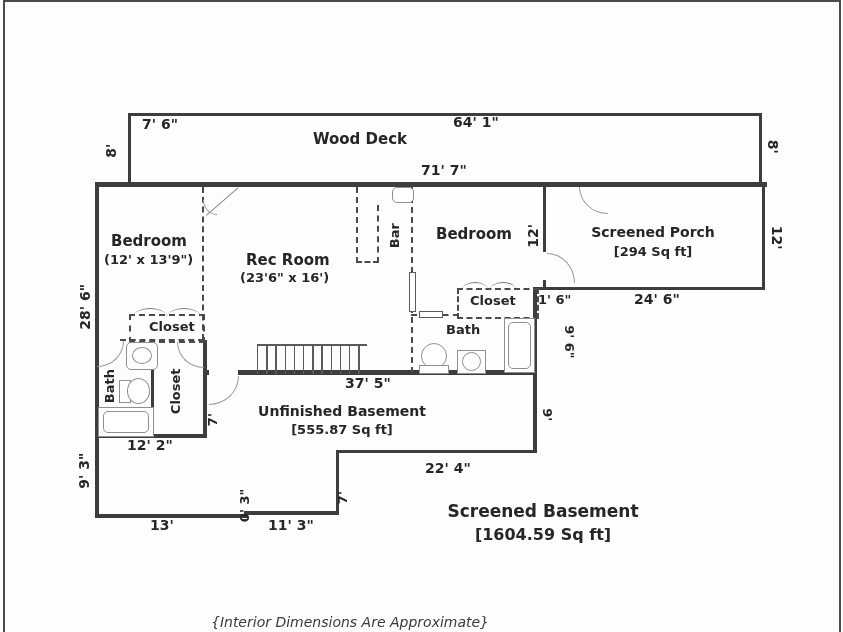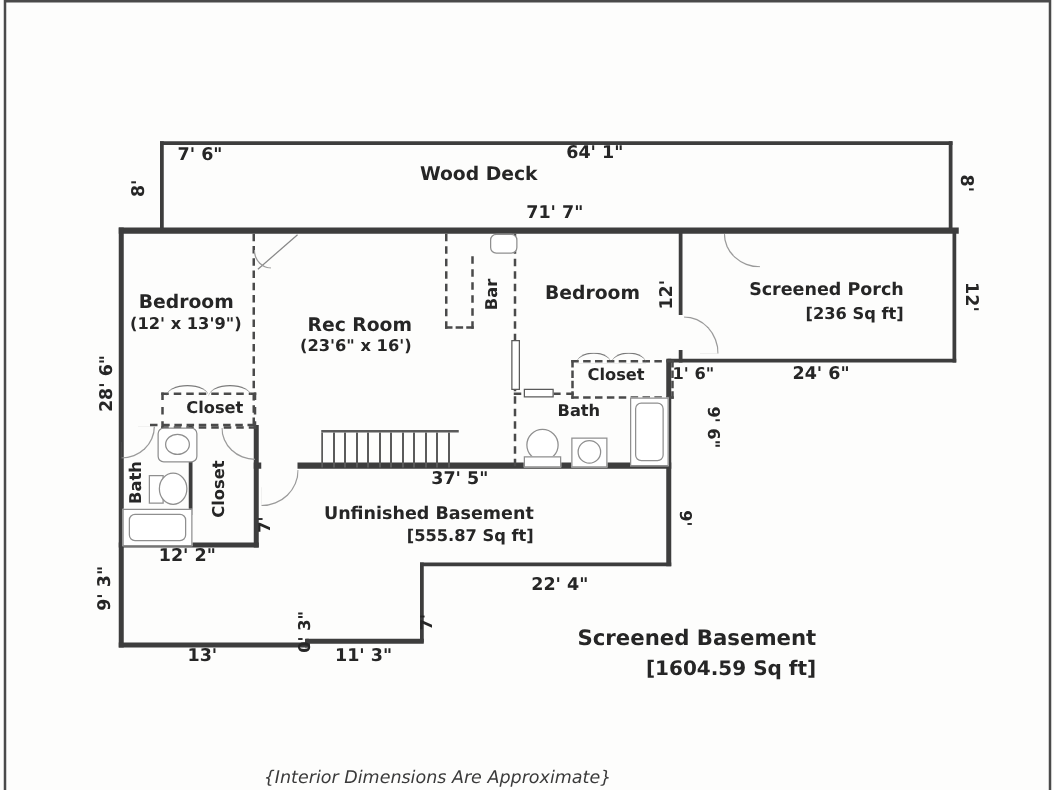--- a/index.html
+++ b/index.html
@@ -8,21 +8,21 @@
   #frame{position:absolute;left:3px;top:0;width:834px;height:630px;border:2px solid #4a4a4a;}
   
   .wall{position:absolute;background:#3d3d3d;}
   .dash-v{position:absolute;border-left:2px dashed #4a4a4a;}
   .dash-h{position:absolute;border-top:2px dashed #4a4a4a;}
   .dash-box{position:absolute;border:2px dashed #4a4a4a;}
   
   .lbl{position:absolute;font-weight:bold;color:#262626;white-space:nowrap;line-height:1.1;}
   .fs17{font-size:17px;} .fs16{font-size:16px;} .fs15{font-size:15px;}
   .fs14{font-size:14px;} .fs13{font-size:13px;}
-  .ctr{text-align:right;}
+  .ctr{text-align:center;}
   .rotl{transform:rotate(-90deg);transform-origin:center;}
   .rotr{transform:rotate(90deg);transform-origin:center;}
   .note{position:absolute;font-style:italic;font-weight:normal;color:#3a3a3a;font-size:14px;text-align:center;}
   
   .arc{position:absolute;border:0 solid #9a9a9a;}
   .arc-br{border-right-width:1.5px;border-bottom-width:1.5px;border-bottom-right-radius:100%;}
   .arc-bl{border-left-width:1.5px;border-bottom-width:1.5px;border-bottom-left-radius:100%;}
   .arc-tr{border-top-width:1.5px;border-right-width:1.5px;border-top-right-radius:100%;}
   
   .fix{position:absolute;border:1.5px solid #8f8f8f;background:#fff;}
@@ -112,21 +112,21 @@
   <div class="fix round" style="left:392px;top:187px;width:20px;height:14px"></div>
 
   <div class="lbl fs15 ctr" style="left:290px;top:131px;width:140px">Wood Deck</div>
   <div class="lbl fs15" style="left:111px;top:233px">Bedroom</div>
   <div class="lbl fs13" style="left:104px;top:253px">(12' x 13'9")</div>
   <div class="lbl fs15" style="left:246px;top:252px">Rec Room</div>
   <div class="lbl fs13" style="left:240px;top:271px">(23'6" x 16')</div>
   <div class="lbl fs15" style="left:436px;top:226px">Bedroom</div>
   <div class="lbl fs13 rotl" style="left:380px;top:226px;width:30px">Bar</div>
   <div class="lbl fs14 ctr" style="left:583px;top:225px;width:140px">Screened Porch</div>
-  <div class="lbl fs13 ctr" style="left:583px;top:245px;width:140px">[236 Sq ft]</div>
+  <div class="lbl fs13 ctr" style="left:583px;top:245px;width:140px">[294 Sq ft]</div>
   <div class="lbl fs13" style="left:149px;top:320px">Closet</div>
   <div class="lbl fs13 rotl" style="left:152px;top:383px;width:48px">Closet</div>
   <div class="lbl fs13 rotl" style="left:92px;top:378px;width:36px">Bath</div>
   <div class="lbl fs13" style="left:470px;top:294px">Closet</div>
   <div class="lbl fs13" style="left:446px;top:323px">Bath</div>
   <div class="lbl fs14 ctr" style="left:257px;top:404px;width:170px">Unfinished Basement</div>
   <div class="lbl fs13 ctr" style="left:257px;top:423px;width:170px">[555.87 Sq ft]</div>
 
   <div class="lbl fs14" style="left:142px;top:117px">7' 6"</div>
   <div class="lbl fs14" style="left:453px;top:115px">64' 1"</div>

